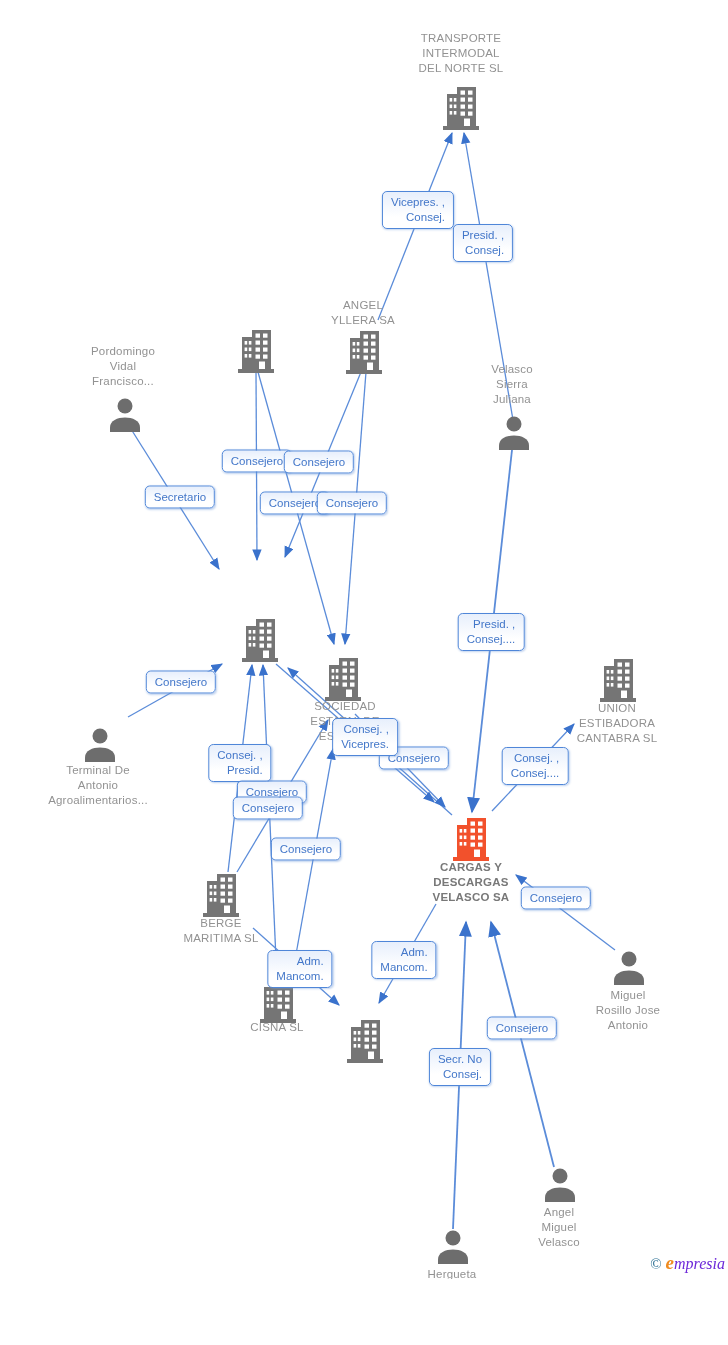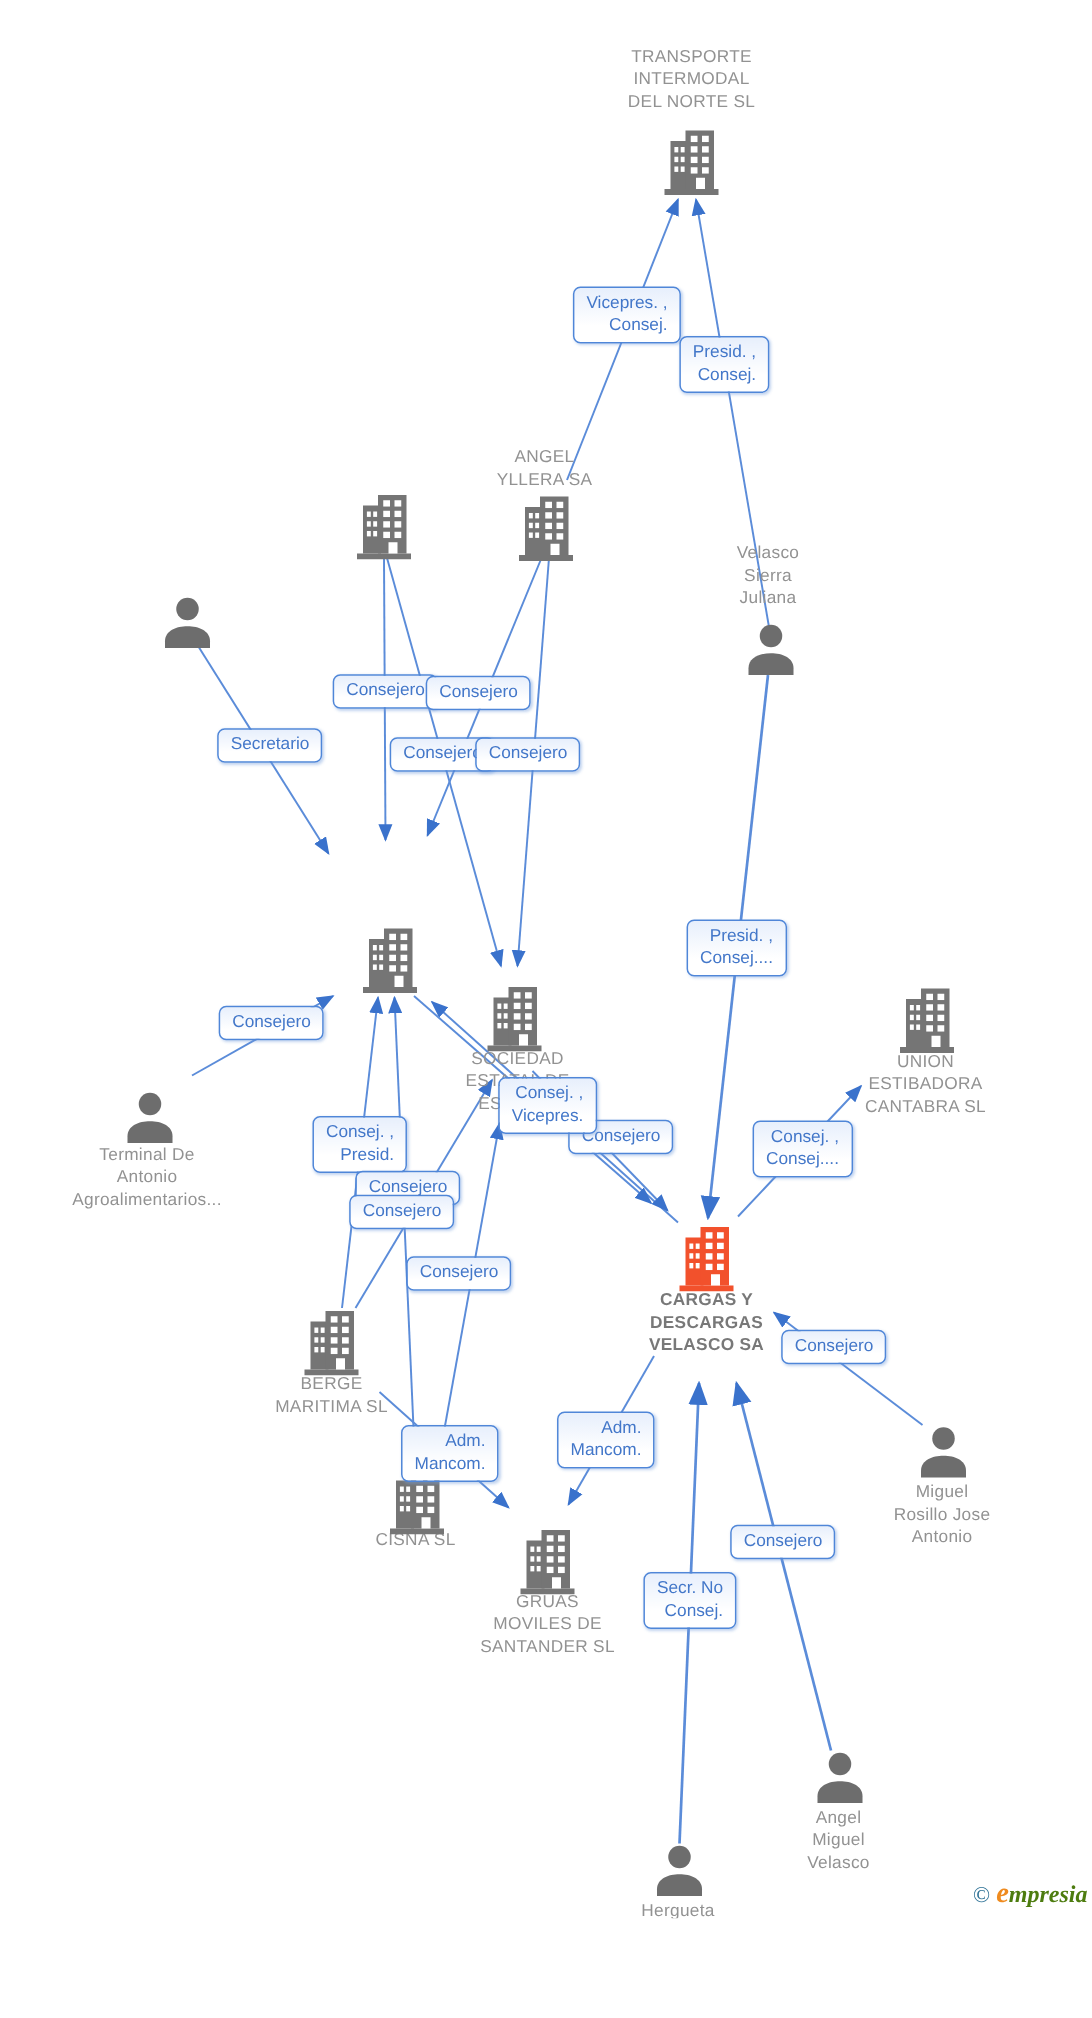--- a/index.html
+++ b/index.html
@@ -22,21 +22,21 @@
     background:linear-gradient(180deg,#e7effc 0%,#ffffff 70%);
     border:1.4px solid #4f86d8;border-radius:5px;
     padding:3px 8px;box-shadow:1px 1px 2px rgba(120,160,220,.45);
   }
   .logo{
     position:absolute;right:3px;bottom:5px;z-index:4;
     font-family:"Liberation Serif", serif;font-style:italic;
   }
   .logo .cp{color:#2e7296;font-size:15px;font-style:normal;margin-right:4px;}
   .logo .e{color:#ef8b1f;font-size:19px;font-weight:bold;}
-  .logo .rest{color:#4d7c0f;font-size:16px;font-weight:bold;}
+  .logo .rest{color:#6d28d9;font-size:16px;font-weight:normal;}
 </style>
 </head>
 <body>
 
 <div class="canvas">
 
   <svg class="edges" width="728" height="1345">
     <defs>
       <marker id="arw" viewBox="0 0 10 8" refX="9" refY="4" markerWidth="9" markerHeight="7.5" orient="auto">
         <path d="M0,0 L10,4 L0,8 z" fill="#3a72cc"></path>
@@ -303,23 +303,20 @@
         <rect x="19.5" y="13.5" width="4.5" height="4.2"></rect>
         <rect x="27" y="13.5" width="4.5" height="4.2"></rect>
         <rect x="19.5" y="20.5" width="4.5" height="4.2"></rect>
         <rect x="27" y="20.5" width="4.5" height="4.2"></rect>
         <rect x="19.5" y="27.5" width="4.5" height="4.2"></rect>
         <rect x="27" y="27.5" width="4.5" height="4.2"></rect>
         <rect x="23" y="34.5" width="6" height="7.5"></rect>
       </g>
   </svg>
 
-  <div class="nlabel" style="left:365px;top:1061px">GRUAS
-MOVILES DE
-SANTANDER SL</div>
   <svg class="node-icon" style="left:345px;top:1017px" width="40" height="46">
     <g fill="#757575">
         <rect x="2" y="42" width="36" height="4"></rect>
         <rect x="6" y="10" width="12" height="32"></rect>
         <rect x="16" y="3" width="19" height="39"></rect>
       </g>
     <g fill="#ffffff">
         <rect x="8.6" y="14" width="2.6" height="3.6"></rect>
         <rect x="12.8" y="14" width="2.6" height="3.6"></rect>
         <rect x="8.6" y="20.5" width="2.6" height="3.6"></rect>
@@ -331,20 +328,23 @@
         <rect x="19.5" y="13.5" width="4.5" height="4.2"></rect>
         <rect x="27" y="13.5" width="4.5" height="4.2"></rect>
         <rect x="19.5" y="20.5" width="4.5" height="4.2"></rect>
         <rect x="27" y="20.5" width="4.5" height="4.2"></rect>
         <rect x="19.5" y="27.5" width="4.5" height="4.2"></rect>
         <rect x="27" y="27.5" width="4.5" height="4.2"></rect>
         <rect x="23" y="34.5" width="6" height="7.5"></rect>
       </g>
   </svg>
 
+  <div class="nlabel" style="left:123px;top:344px">Pordomingo
+Vidal
+Francisco...</div>
   <svg class="node-icon" style="left:107px;top:397px" width="36" height="36">
     <g fill="#6d6d6d">
         <circle cx="18" cy="9" r="7.5"></circle>
         <path d="M3,35 v-4.5 c0,-7 7.5,-10 15,-10 s15,3 15,10 V35 z"></path>
       </g>
   </svg>
 
   <div class="nlabel" style="left:512px;top:362px">Velasco
 Sierra
 Juliana</div>

